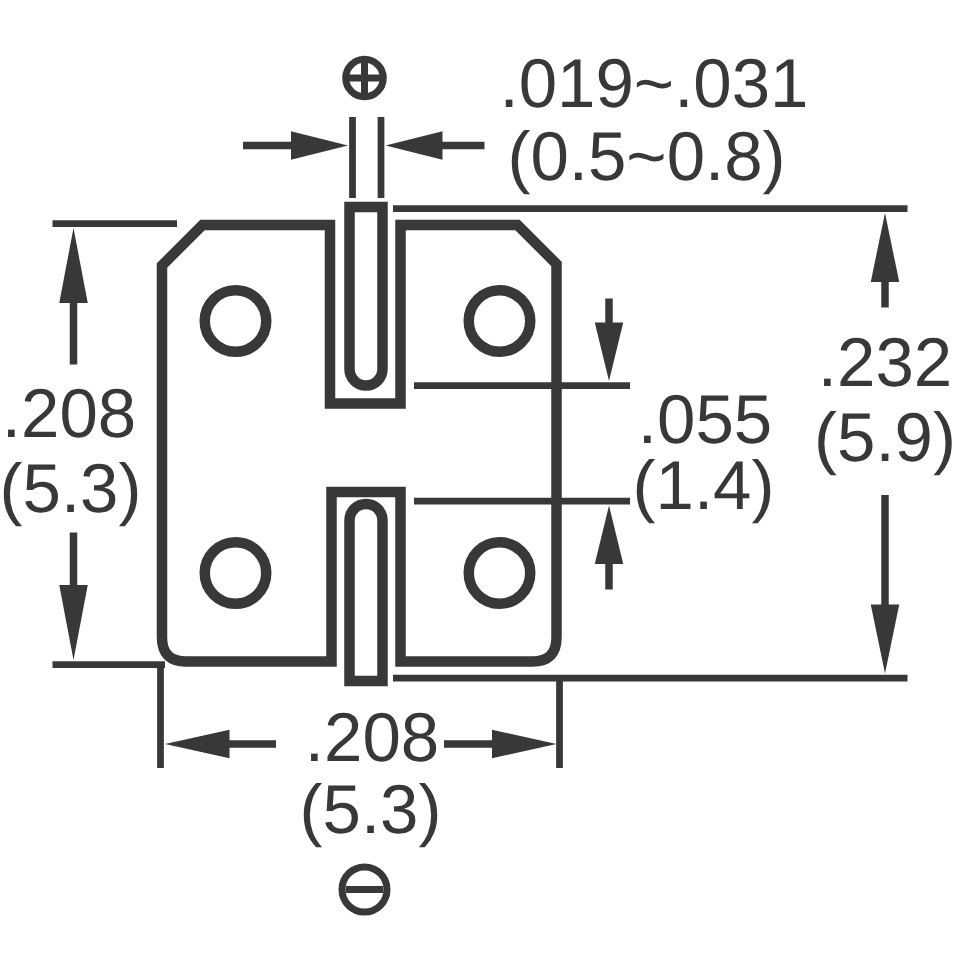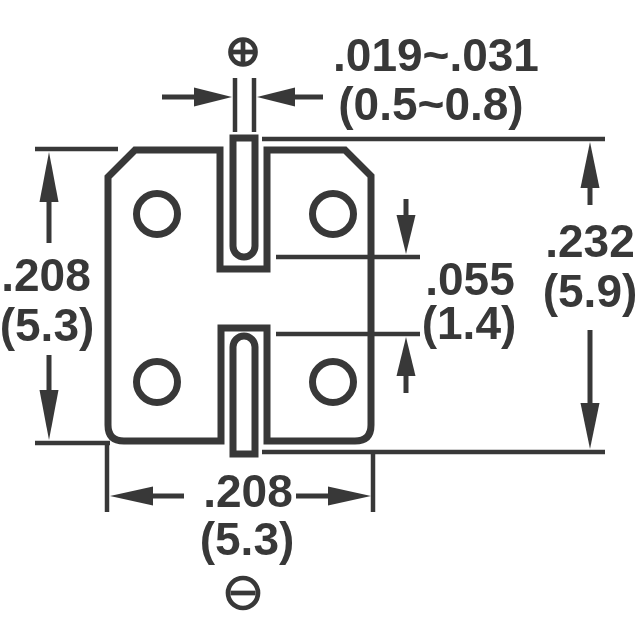--- a/index.html
+++ b/index.html
@@ -1,19 +1,18 @@
 <!DOCTYPE html>
 <html style="--line: #383838; --bg: #ffffff;"><head>
 <meta charset="utf-8">
 <style>
   html,body{margin:0;padding:0;background:#fff;}
   .canvas{
     width:640px;height:640px;position:relative;background:var(--bg,#fff);
     font-family:"Liberation Sans",sans-serif;
-    font-weight:bold;
   }
   svg{display:block;}
   .stroke7{stroke:var(--line,#383838);stroke-width:7;fill:none;}
   .stroke47{stroke:var(--line,#383838);stroke-width:4.7;fill:none;}
   .ext{stroke:var(--line,#383838);stroke-width:4.5;fill:none;}
   .shaft{stroke:var(--line,#383838);stroke-width:5;fill:none;}
   .head{fill:var(--line,#383838);stroke:none;}
   .dimtext{
     fill:var(--line,#383838);
     font-family:"Liberation Sans",sans-serif;

